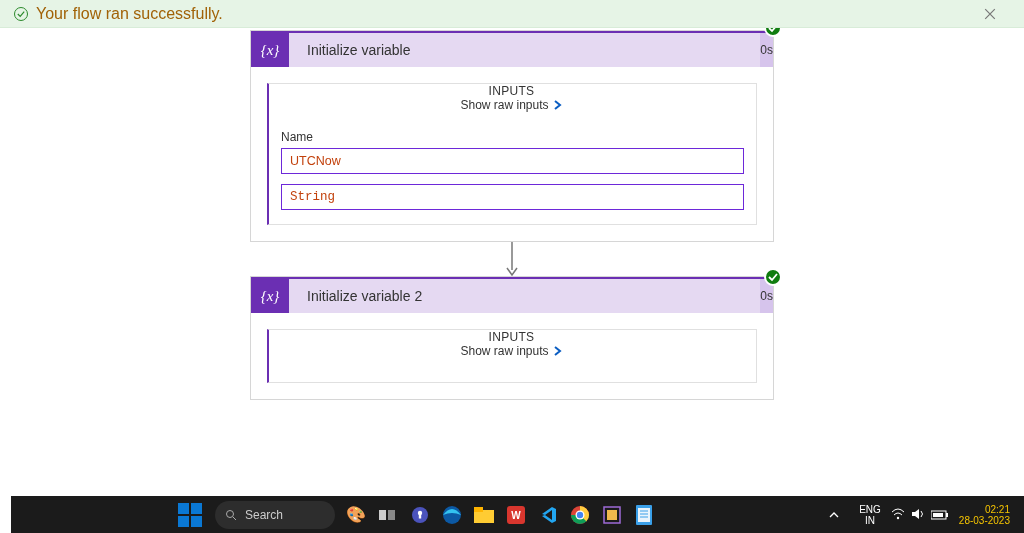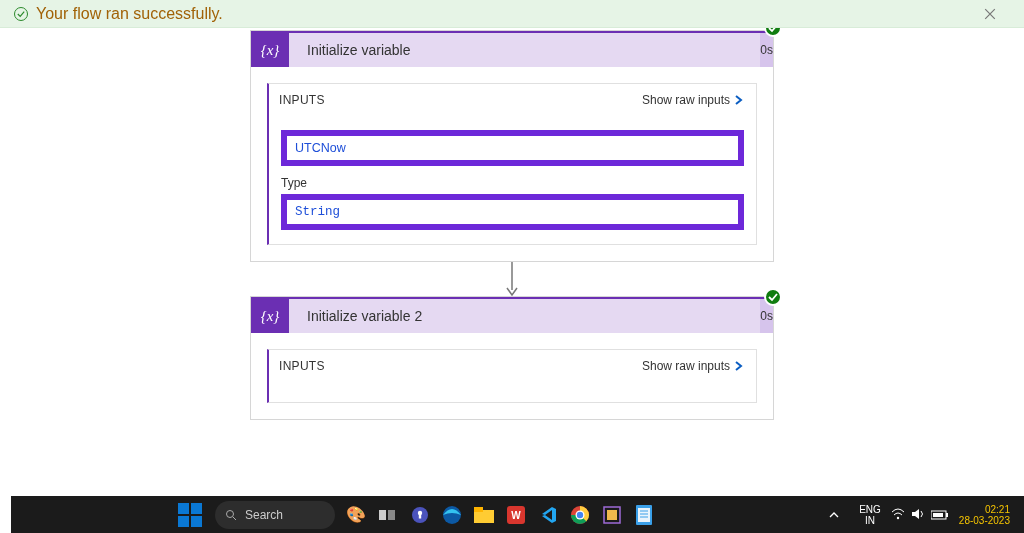--- a/index.html
+++ b/index.html
@@ -98,39 +98,40 @@
     display: flex; align-items: center; justify-content: center;
   }
   .status-badge svg { width: 10px; height: 10px; }
   .card-body { padding: 16px; }
   .inputs-panel {
     border: 1px solid #e0e0e0;
     border-left: 2px solid #6b2fb3;
   }
   .inputs-header {
     height: 32px;
-    display: flex; align-items: center; justify-content: space-between;
+    display: flex; align-items: center; justify-content: flex-start;
     padding: 0 12px 0 10px;
+    flex-direction: column;
   }
   .inputs-label { font-size: 12px; font-weight: 400; color: #333; letter-spacing: .3px; }
   .raw-link {
     font-size: 12px; color: #333;
     display: flex; align-items: center; gap: 4px;
     cursor: pointer;
   }
   .raw-link svg { width: 10px; height: 10px; }
   .inputs-content { padding: 4px 12px 14px 12px; }
   .field { margin-top: 10px; }
   .field-label { font-size: 12px; color: #333; margin-bottom: 4px; display:block;}
   .field-box {
-    border: 6px solid #6d28d9;
+    border: 1px solid #6d28d9;
     padding: 5px 8px;
     font-size: 12.5px;
     font-family: "Consolas","Courier New",monospace;
-    color: #1d4ed8;
+    color: #c2410c;
     background: #fff;
   }
   .field-box.plain-font { font-family: "Segoe UI", Tahoma, sans-serif; }
   .highlight { background: #ffe900; }
   .arrow-connector {
     height: 34px;
     display: flex; align-items: center; justify-content: center;
   }
   .arrow-connector svg { width: 14px; height: 34px; }
 
@@ -220,24 +221,24 @@
             <span class="inputs-label">INPUTS</span>
             <span class="raw-link">
               <span>Show raw inputs</span>
               <svg viewBox="0 0 10 10">
                   <path d="M2 1 L7 5 L2 9" stroke="#0a5dc2" stroke-width="2" fill="none"></path>
                 </svg>
             </span>
           </div>
           <div class="inputs-content">
             <div class="field">
+              <span class="field-label">Name</span>
               <div class="field-box plain-font">UTCNow</div>
             </div>
             <div class="field">
-              <span class="field-label">Type</span>
               <div class="field-box">String</div>
             </div>
           </div>
         </div>
       </div>
     </div>
 
     <div class="arrow-connector">
       <svg viewBox="0 0 14 34">
           <line x1="7" y1="0" x2="7" y2="28" stroke="#777" stroke-width="1.5"></line>

